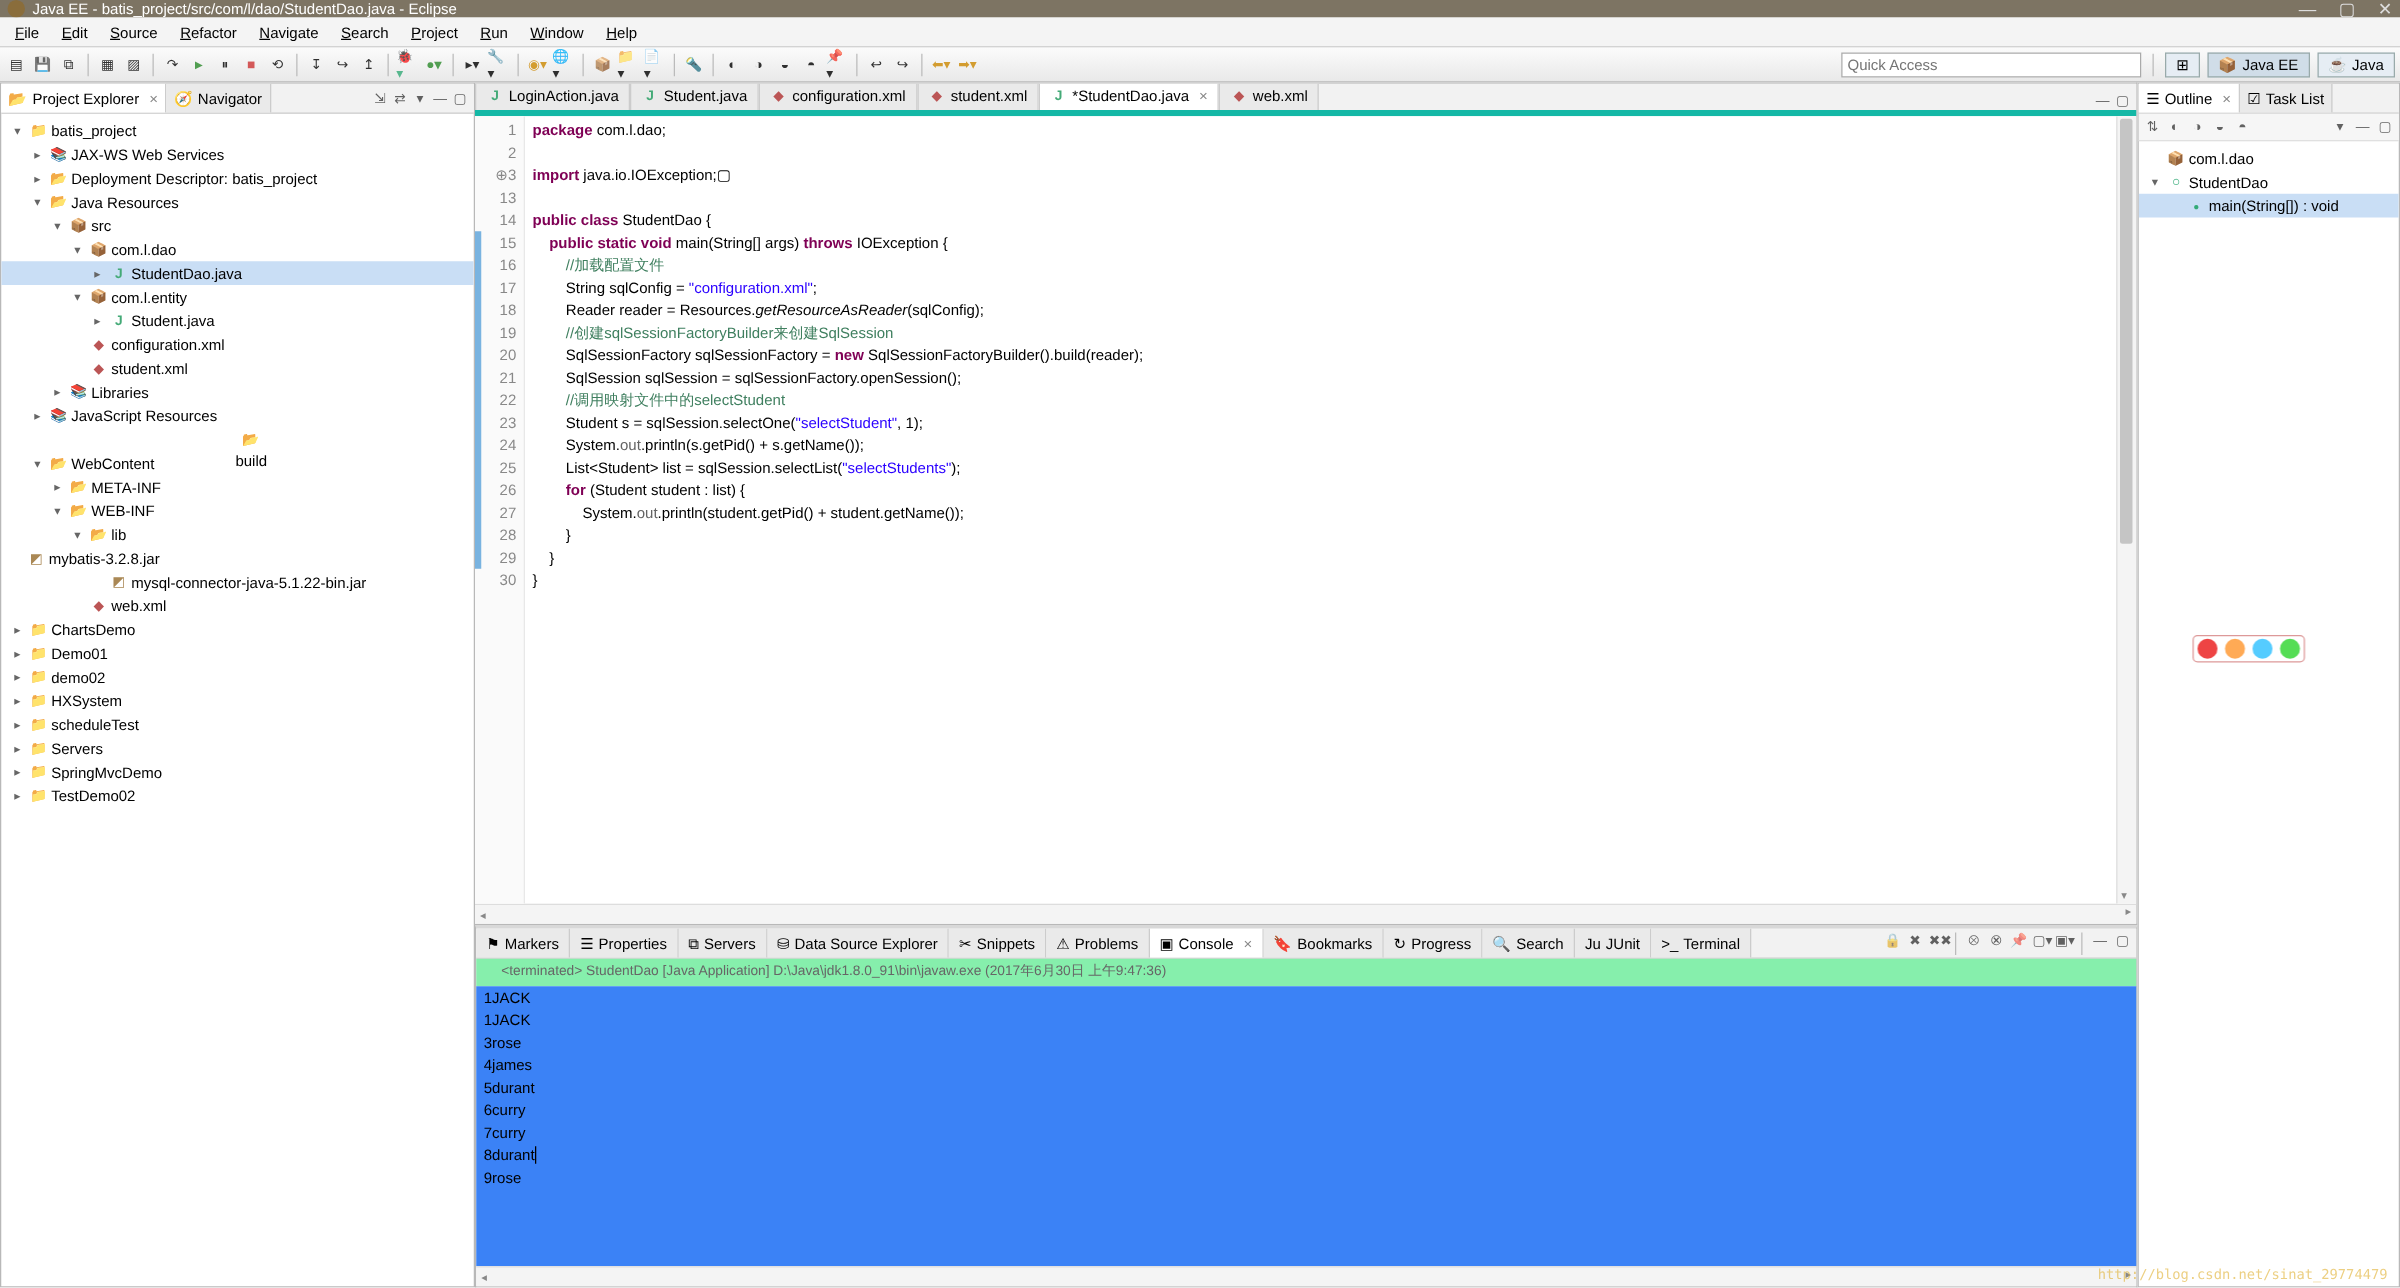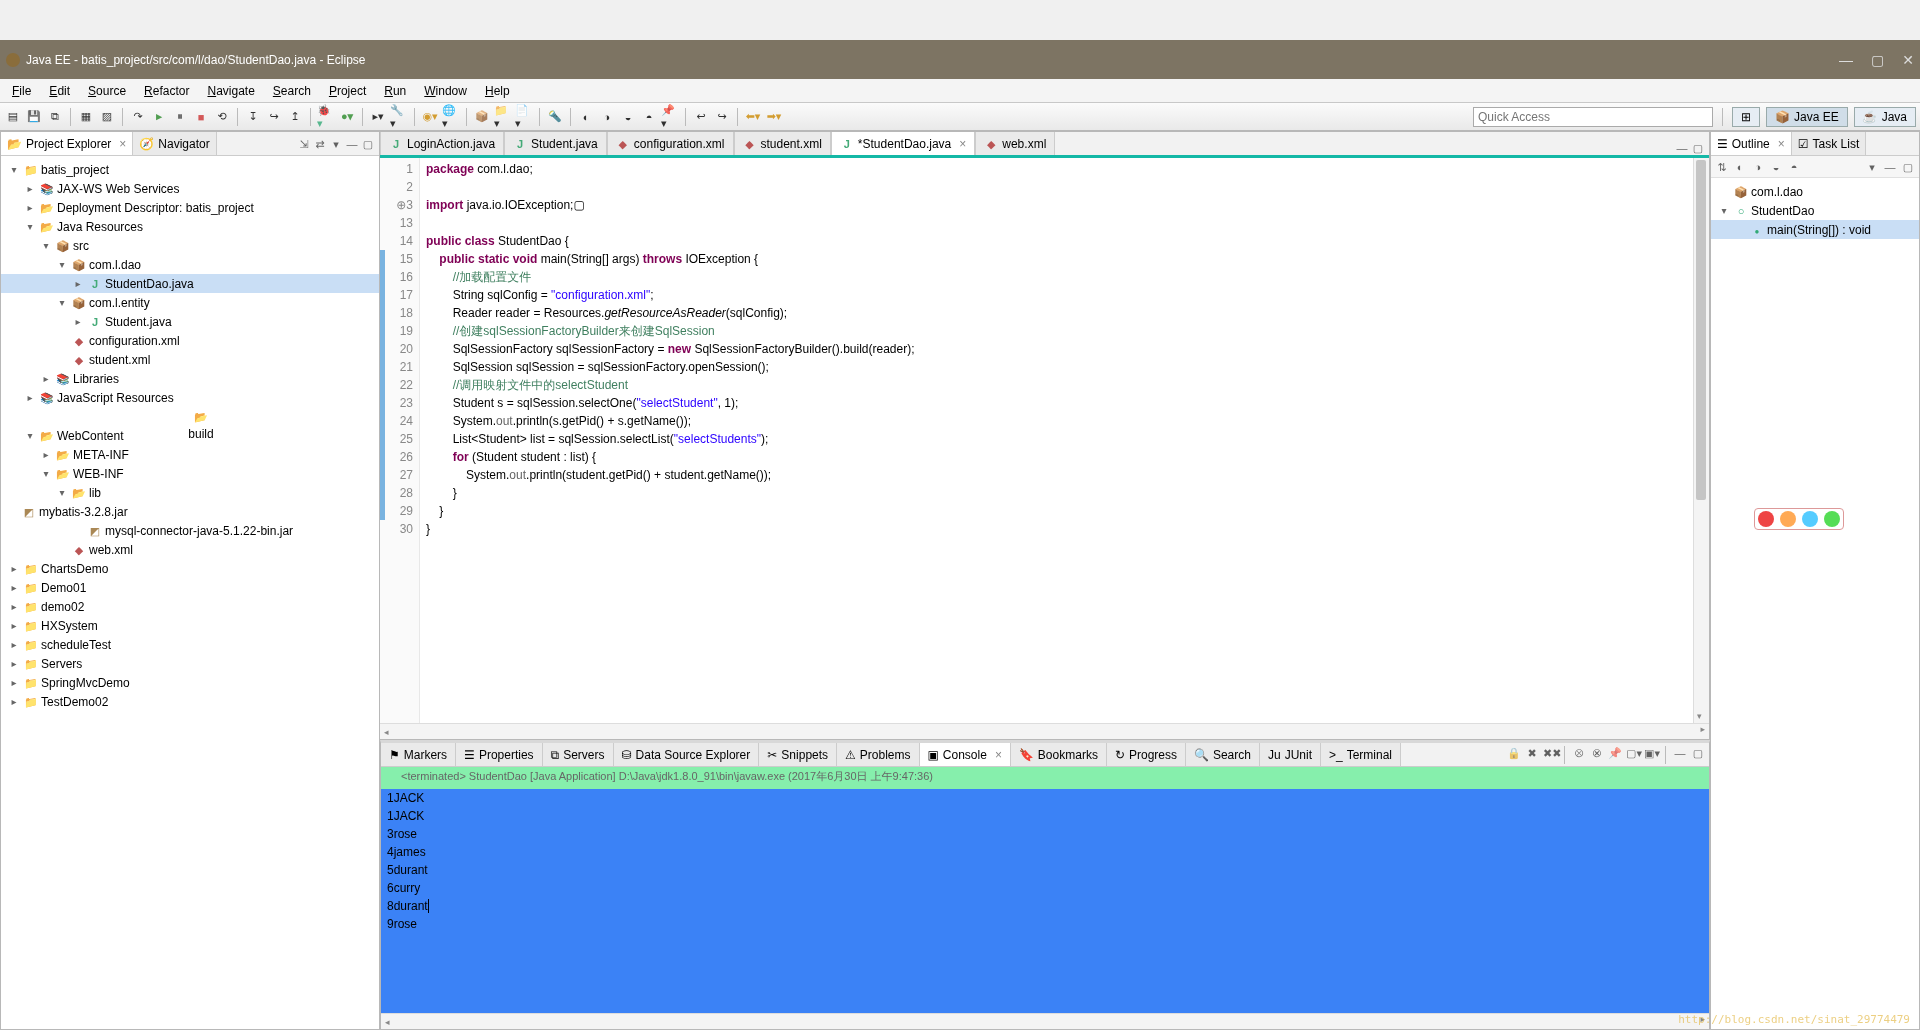--- a/index.html
+++ b/index.html
@@ -1,18 +1,18 @@
 <!DOCTYPE html>
 <html><head>
 <meta charset="utf-8">
 <style>
 * { margin:0; padding:0; box-sizing:border-box; font-family:"Segoe UI",Tahoma,sans-serif; font-size:12px; }
 body { background:#f0f0f0; width:1920px; height:1030px; overflow:hidden; display:flex; flex-direction:column; }
 
-.titlebar { height:39px; background:#7d7463; color:#fff; display:flex; align-items:center; padding:0 6px; gap:6px;margin-top:40px; }
+.titlebar { height:14px; background:#7d7463; color:#fff; display:flex; align-items:center; padding:0 6px; gap:6px; }
 .titlebar-icon { width:14px; height:14px; border-radius:50%; background:#8a6d3b; display:inline-block; }
 .win-ctrls { margin-left:auto; display:flex; gap:18px; }
 .win-ctrl { color:#ddd; cursor:pointer; font-size:14px; }
 
 .menubar { height:24px; background:#f4f4f4; border-bottom:1px solid #c8c8c8; display:flex; align-items:center; padding:0 4px; gap:2px; }
 .menu-item { padding:2px 8px; cursor:pointer; }
 .menu-item u { text-decoration:underline; }
 
 .toolbar { height:28px; background:linear-gradient(#fbfbfb,#e9e9e9); border-bottom:1px solid #b8b8b8; display:flex; align-items:center; padding:0 4px; gap:3px; }
 .tb-btn { width:18px; height:18px; display:inline-flex; align-items:center; justify-content:center; cursor:pointer; opacity:.8; font-size:11px; }
@@ -45,21 +45,21 @@
 .ico-pkg::before { content:"📦"; }
 .ico-java::before { content:"J"; color:#4a7; font-weight:bold; }
 .ico-xml::before { content:"◆"; color:#b55; }
 .ico-jar::before { content:"◩"; color:#a85; }
 .ico-fld::before { content:"📂"; }
 .ico-lib::before { content:"📚"; }
 .ico-class::before { content:"○"; color:#3a7; }
 .ico-method::before { content:"●"; color:#3a7; font-size:8px; }
 
 .center { flex:1; display:flex; flex-direction:column; min-width:0; }
-.editor-tabs { height:26px; background:#f2f2f2; border-bottom:3px solid #14b8a6; display:flex; align-items:flex-end; overflow:hidden; }
+.editor-tabs { height:26px; background:#f2f2f2; border-bottom:5px solid #14b8a6; display:flex; align-items:flex-end; overflow:hidden; }
 .etab { height:24px; padding:0 8px; display:flex; align-items:center; gap:4px; background:#eaeaea; border:1px solid #ccc; border-bottom:none; cursor:pointer; white-space:nowrap; font-size:11px; }
 .etab.active { background:#fff; }
 .editor { flex:1; display:flex; overflow:hidden; background:#fff; min-height:0; }
 .gutter { width:40px; background:#fafafa; border-right:1px solid #e8e8e8; text-align:right; padding:2px 6px 2px 2px; color:#888; font-family:Consolas,monospace; font-size:13px; line-height:18px; position:relative; }
 .gutter .hl { position:absolute; left:0; width:5px; background:#79b3e0; }
 .code { flex:1; padding:2px 6px; font-family:Consolas,"Courier New",monospace; font-size:13px; line-height:18px; white-space:pre; overflow:auto; }
 .kw { color:#7f0055; font-weight:bold; }
 .str { color:#2a00ff; }
 .cmt { color:#3f7f5f; }
 .fn { color:#000; font-style:italic; }
@@ -462,20 +462,21 @@
         </div>
       </div>
       <div class="console-hd">&lt;terminated&gt; StudentDao [Java Application] D:\Java\jdk1.8.0_91\bin\javaw.exe (2017年6月30日 上午9:47:36)</div>
       <div class="console" id="console">
           <div>1JACK</div>
           <div>1JACK</div>
           <div>3rose</div>
           <div>4james</div>
           <div>5durant</div>
           <div>6curry</div>
+          <div>7curry</div>
           <div>8durant<span class="console-cursor"></span></div>
           <div>9rose</div>
         </div>
       <div class="bot-hsb"><span style="color:#888;margin-left:4px;font-size:9px">◂</span><span style="float:right;color:#888;margin-right:4px;font-size:9px">▸</span></div>
     </div>
   </div>
 
   <div class="pane right">
     <div class="pane-tabs">
       <div class="pane-tab">☰ <span>Outline</span> <span class="tab-close">×</span></div>

